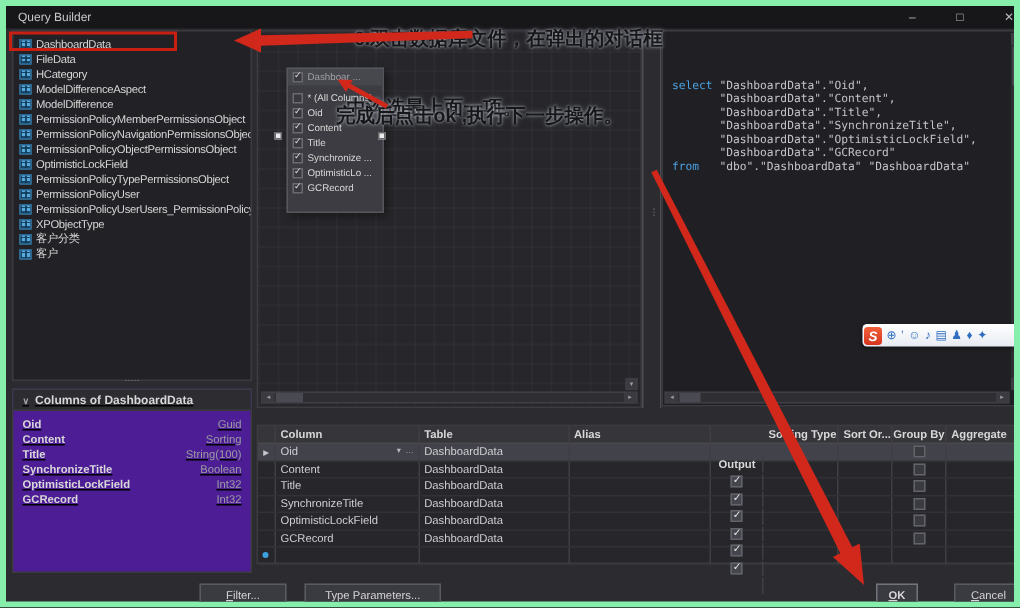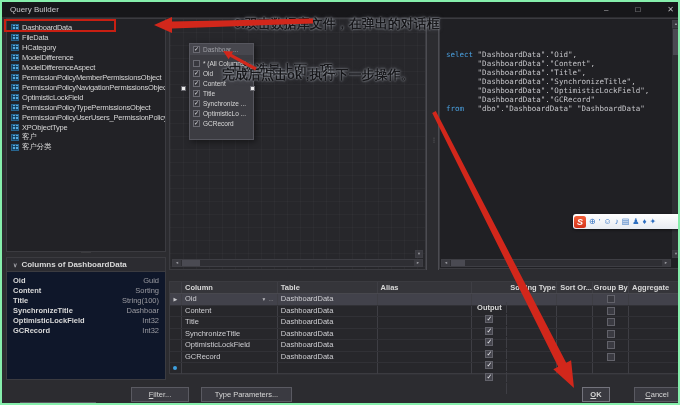--- a/index.html
+++ b/index.html
@@ -1,17 +1,17 @@
 <!DOCTYPE html>
 <html><head>
 <meta charset="utf-8">
 <style>
   html,body{margin:0;padding:0;background:#0d0d0f;}
   .screen{position:relative;width:680px;height:405px;background:#2c2c30;overflow:hidden;
-          font-family:"Liberation Sans",sans-serif;border:2px solid #86efac;box-sizing:border-box;}
+          font-family:"Liberation Sans",sans-serif;border:4px solid #86efac;box-sizing:border-box;}
   .abs{position:absolute;}
 
   
   .titlebar{left:0;top:0;width:680px;height:15px;background:#17171a;}
   .titlebar .ttl{position:absolute;left:8px;top:0;line-height:15px;font-size:8px;color:#c9c9cd;}
   .wincontrols{position:absolute;right:8px;top:0;height:15px;display:flex;gap:27px;align-items:center;}
   .wincontrols span{font-size:8px;color:#b9b9bd;cursor:default;}
 
   
   .tables-panel{left:4px;top:16px;width:160px;height:234px;background:#222226;border:1px solid #3b3b40;
@@ -20,21 +20,21 @@
              color:#d6d6d6;white-space:nowrap;overflow:hidden;letter-spacing:-0.2px;}
   .tbl-icon{width:8px;height:7px;flex:none;box-sizing:border-box;border:1px solid #28658f;
             background-color:#58aadc;
             background-image:repeating-linear-gradient(0deg,rgba(15,55,85,.85) 0 1px,transparent 1px 3px),
                              repeating-linear-gradient(90deg,rgba(15,55,85,.85) 0 1px,transparent 1px 3px);}
 
   
   .grip-h{left:4px;top:248px;width:160px;height:6px;text-align:center;font-size:6px;color:#8d8d92;line-height:5px;}
 
   
-  .columns-panel{left:4px;top:255px;width:160px;height:123px;background:#0f172a;border:1px solid #3b3b40;box-sizing:border-box;}
+  .columns-panel{left:4px;top:255px;width:160px;height:123px;background:#4c1d95;border:1px solid #3b3b40;box-sizing:border-box;text-decoration:underline;}
   .columns-header{height:13px;background:#2c2c31;border-bottom:1px solid #3b3b40;display:flex;align-items:center;
                   gap:4px;padding-left:6px;font-size:8px;font-weight:bold;color:#d8d8d8;}
   .columns-header .chev{font-size:6px;color:#a8a8ae;}
   .col-rows{padding-top:3px;}
   .col-row{height:10px;display:flex;justify-content:space-between;align-items:center;padding:0 6px;font-size:7.5px;}
   .col-row .n{font-weight:bold;color:#d8d8d8;}
   .col-row .t{color:#9b9ba1;}
 
   
   .designer{left:167px;top:16px;width:257px;height:252px;background:#27272b;border:1px solid #3b3b40;box-sizing:border-box;
@@ -139,57 +139,65 @@
       <div class="tree-item">
         <span class="tbl-icon"></span>
         <span>FileData</span>
       </div>
       <div class="tree-item">
         <span class="tbl-icon"></span>
         <span>HCategory</span>
       </div>
       <div class="tree-item">
         <span class="tbl-icon"></span>
+        <span>ModelDifferenceAspect</span>
+      </div>
+      <div class="tree-item">
+        <span class="tbl-icon"></span>
         <span>ModelDifference</span>
       </div>
       <div class="tree-item">
         <span class="tbl-icon"></span>
-        <span>ModelDifferenceAspect</span>
-      </div>
-      <div class="tree-item">
-        <span class="tbl-icon"></span>
         <span>PermissionPolicyMemberPermissionsObject</span>
       </div>
       <div class="tree-item">
         <span class="tbl-icon"></span>
         <span>PermissionPolicyNavigationPermissionsObject</span>
       </div>
       <div class="tree-item">
         <span class="tbl-icon"></span>
+        <span>PermissionPolicyObjectPermissionsObject</span>
+      </div>
+      <div class="tree-item">
+        <span class="tbl-icon"></span>
         <span>OptimisticLockField</span>
       </div>
       <div class="tree-item">
         <span class="tbl-icon"></span>
         <span>PermissionPolicyTypePermissionsObject</span>
       </div>
       <div class="tree-item">
         <span class="tbl-icon"></span>
+        <span>PermissionPolicyUser</span>
+      </div>
+      <div class="tree-item">
+        <span class="tbl-icon"></span>
         <span>PermissionPolicyUserUsers_PermissionPolicyR...</span>
       </div>
       <div class="tree-item">
         <span class="tbl-icon"></span>
         <span>XPObjectType</span>
       </div>
       <div class="tree-item">
         <span class="tbl-icon"></span>
+        <span>客户分类</span>
+      </div>
+      <div class="tree-item">
+        <span class="tbl-icon"></span>
         <span>客户</span>
-      </div>
-      <div class="tree-item">
-        <span class="tbl-icon"></span>
-        <span>客户分类</span>
       </div>
     </div>
 
   <div class="abs grip-h">·····</div>
 
   <div class="abs columns-panel">
     <div class="columns-header">
       <span class="chev">∨</span>
       <span>Columns of DashboardData</span>
     </div>
@@ -202,21 +210,21 @@
         <div class="col-row">
           <span class="n">Content</span>
           <span class="t">Sorting</span>
         </div>
         <div class="col-row">
           <span class="n">Title</span>
           <span class="t">String(100)</span>
         </div>
         <div class="col-row">
           <span class="n">SynchronizeTitle</span>
-          <span class="t">Dashboar</span>
+          <span class="t">Boolean</span>
         </div>
         <div class="col-row">
           <span class="n">OptimisticLockField</span>
           <span class="t">Int32</span>
         </div>
         <div class="col-row">
           <span class="n">GCRecord</span>
           <span class="t">Int32</span>
         </div>
       </div>

